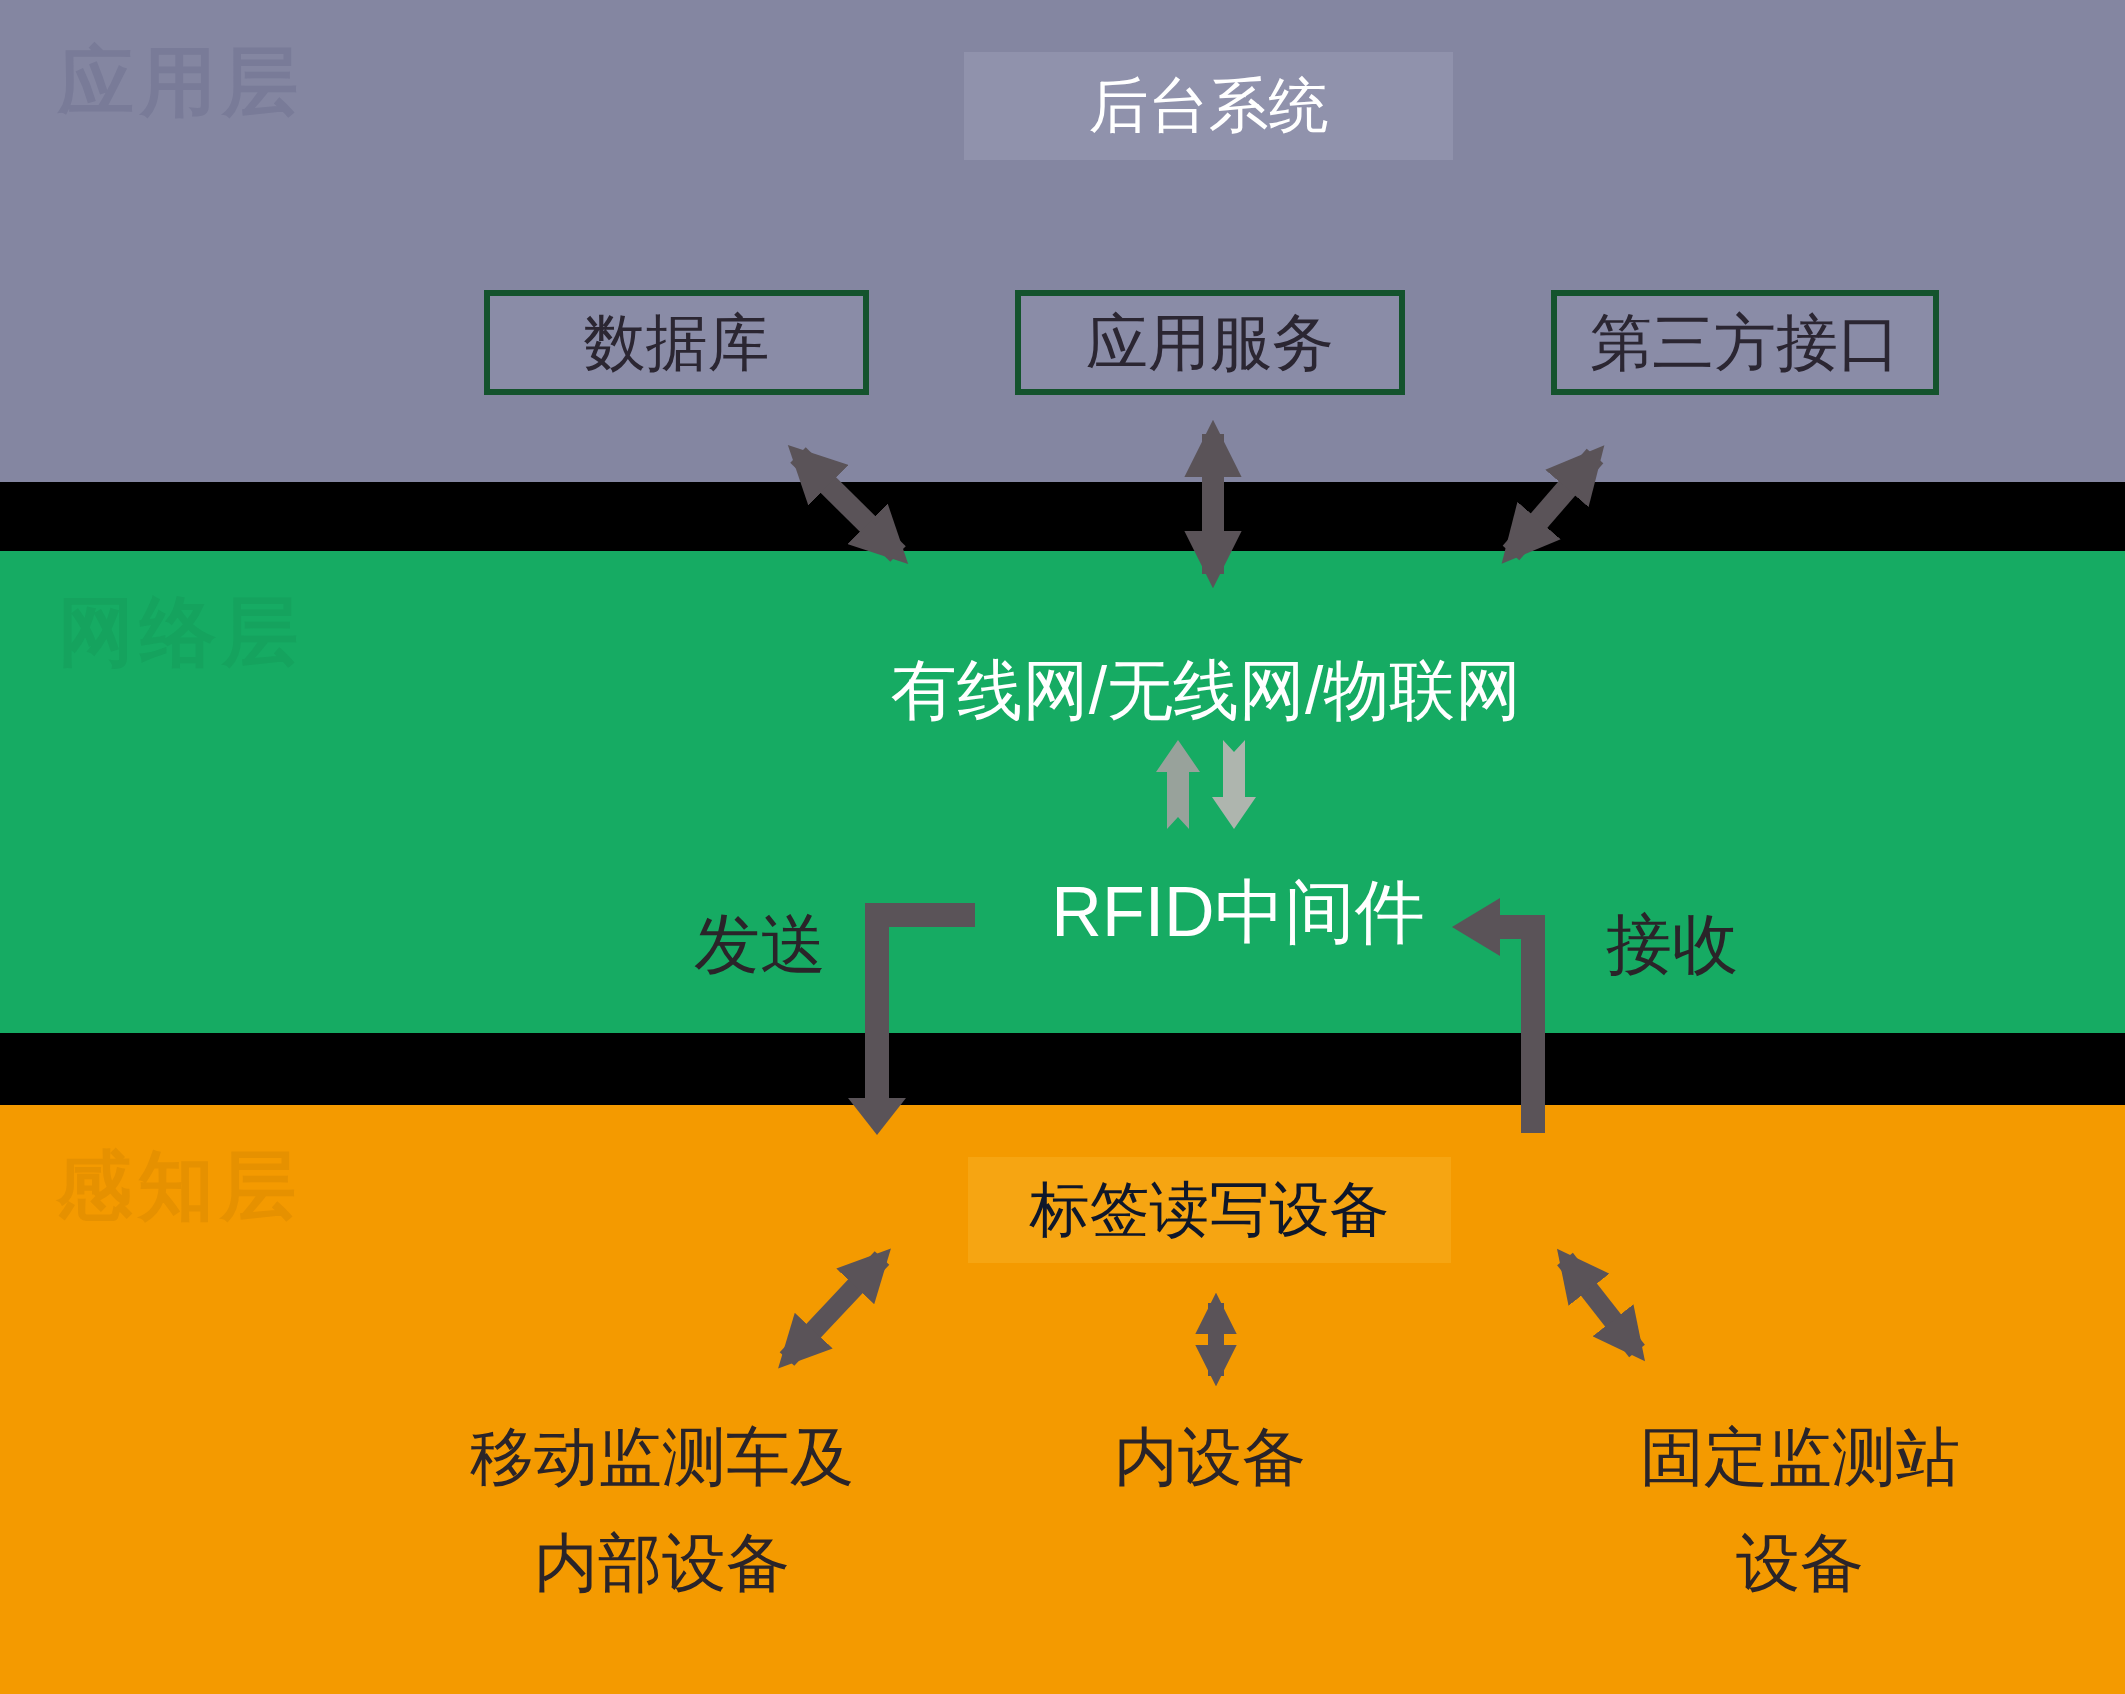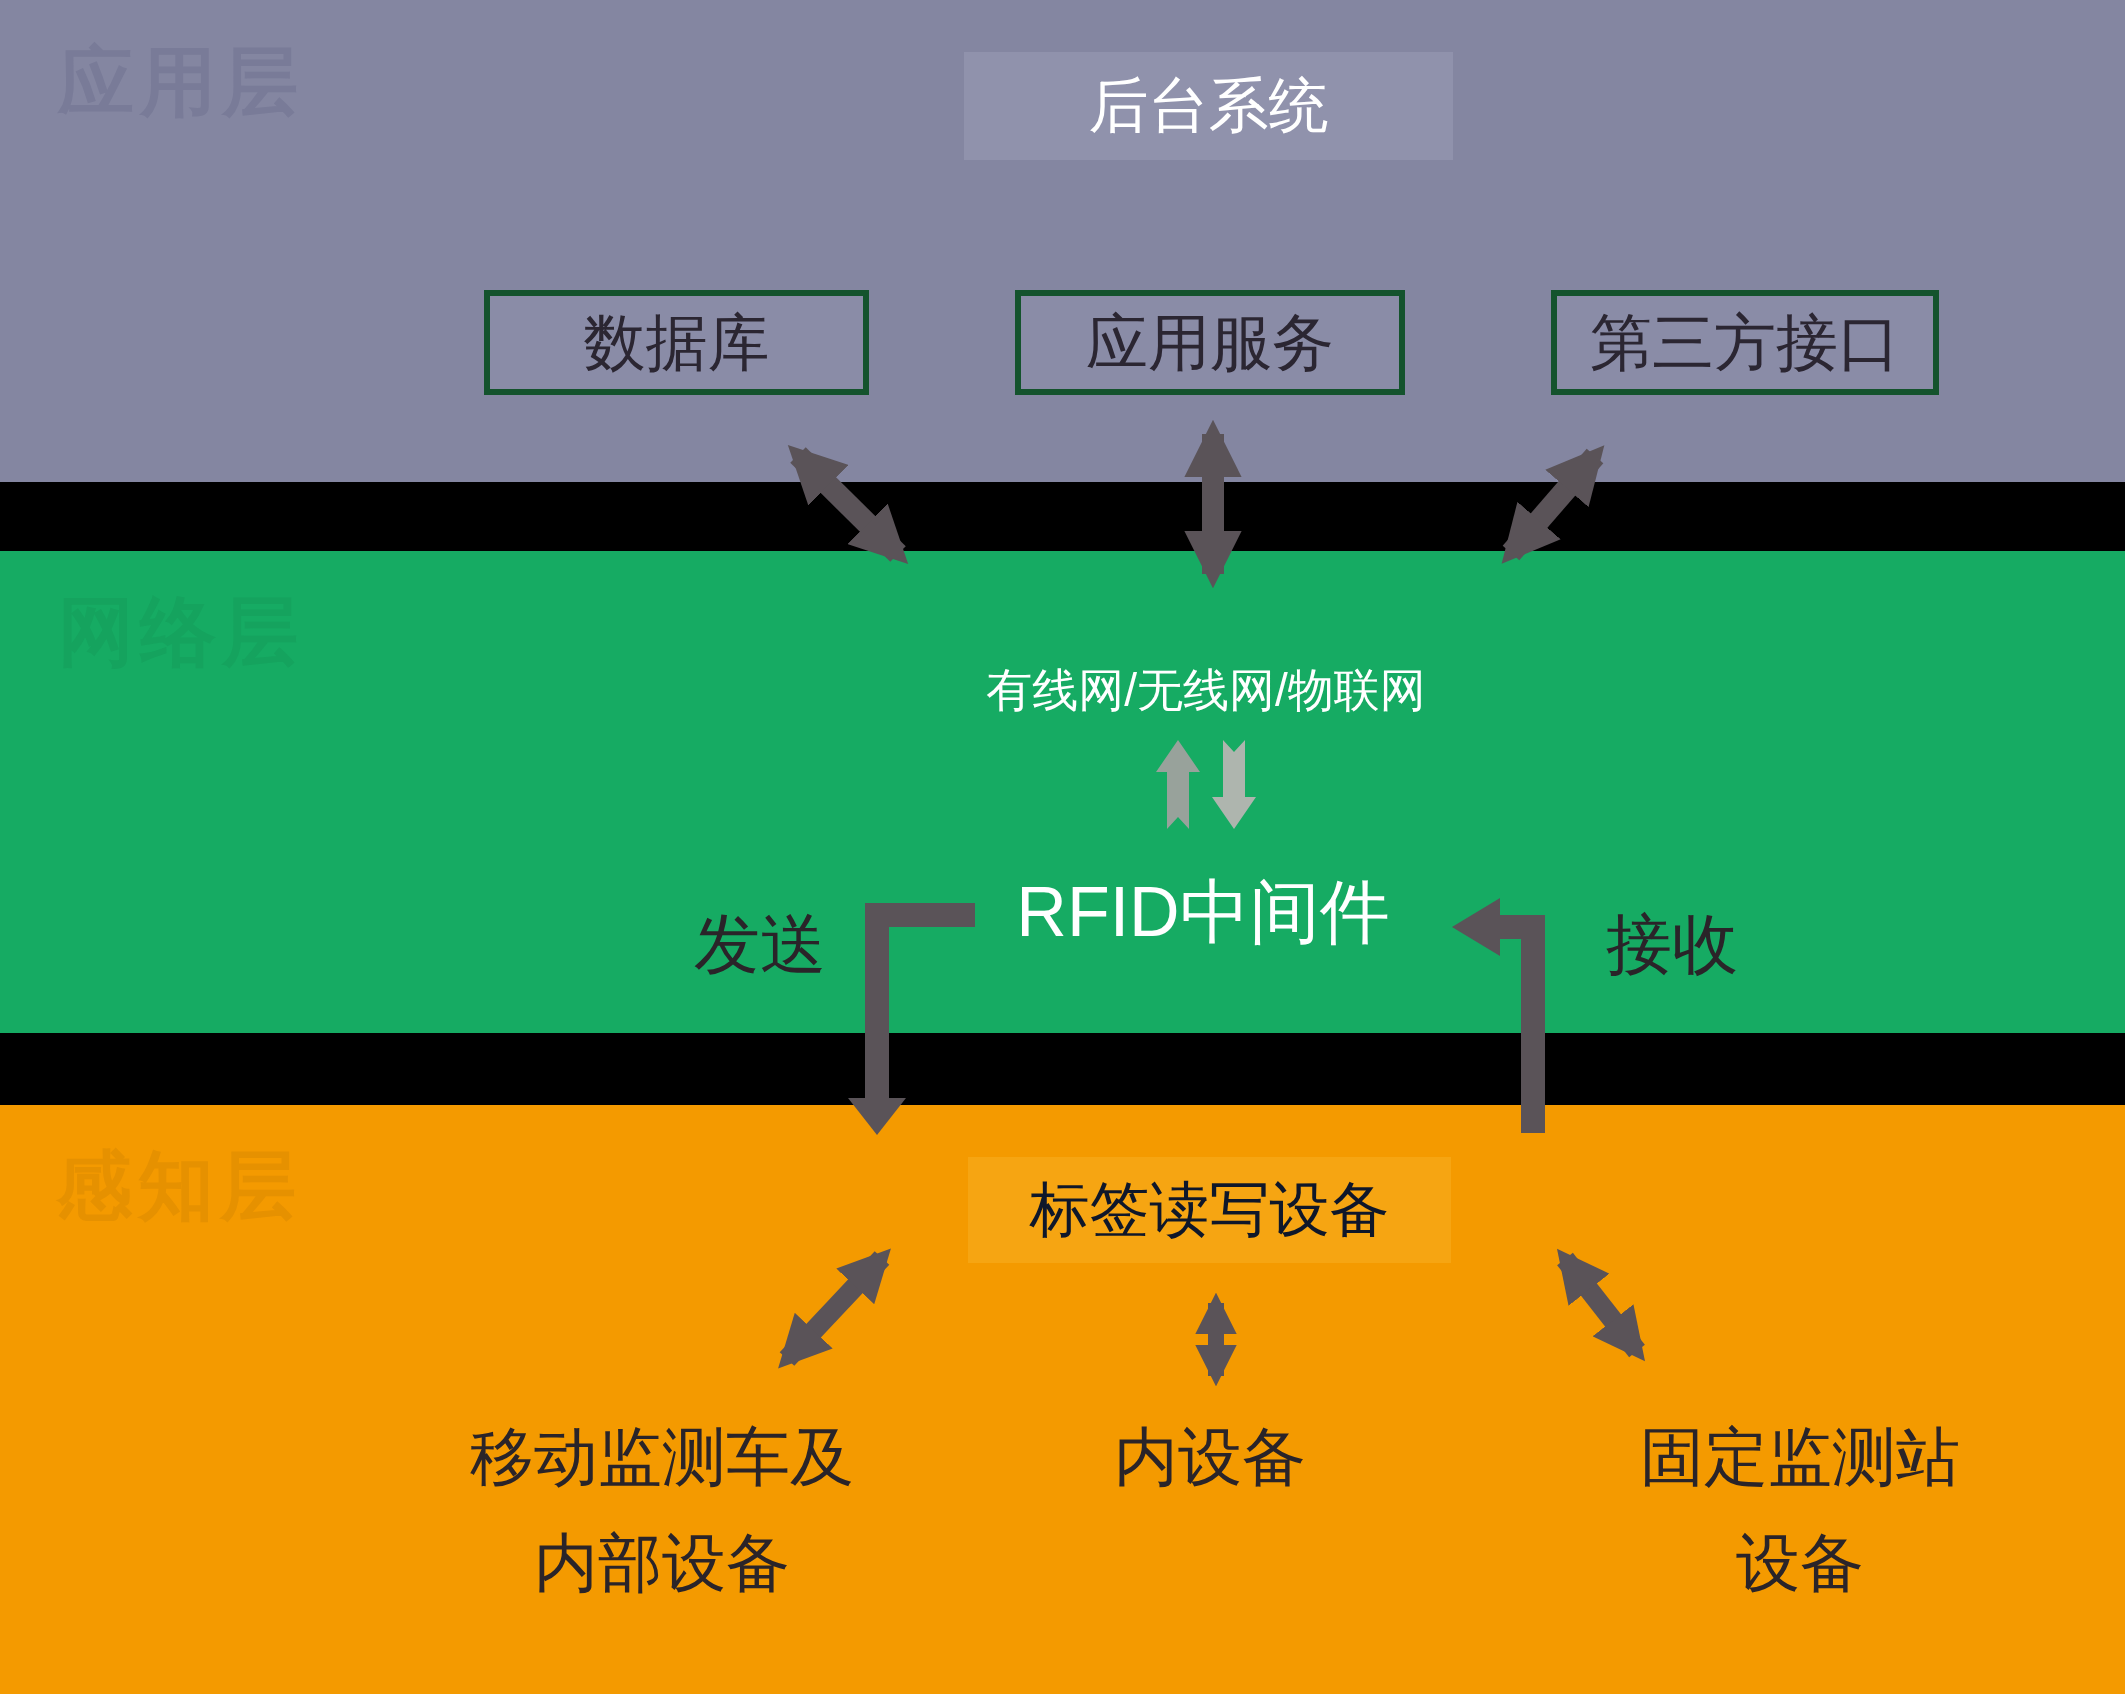--- a/index.html
+++ b/index.html
@@ -26,24 +26,24 @@
     white-space:nowrap;box-sizing:border-box;
   }
   .title-box{left:964px;top:52px;width:489px;height:108px;background:#9092AC;color:#ffffff;font-size:60px}
   .app-box{top:290px;height:105px;background:#8A8CA7;border:6px solid #14532d;color:#2B2632;font-size:62px}
   .app-box-1{left:484px;width:385px}
   .app-box-2{left:1015px;width:390px}
   .app-box-3{left:1551px;width:388px}
 
   .net-text{
     position:absolute;left:706px;top:652px;width:1000px;text-align:center;
-    color:#ffffff;font-size:46px;line-height:76px;white-space:nowrap;
+    color:#ffffff;font-size:66px;line-height:76px;white-space:nowrap;
   }
   .rfid-text{
-    position:absolute;left:703px;top:874px;width:1000px;text-align:center;
+    position:absolute;left:738px;top:874px;width:1000px;text-align:center;
     color:#ffffff;font-size:70px;line-height:76px;white-space:nowrap;
   }
   .flow-label{
     position:absolute;top:906px;width:220px;text-align:center;
     color:#2A2429;font-size:66px;line-height:76px;white-space:nowrap;
   }
   .label-send{left:650px}
   .label-receive{left:1562px}
 
   .reader-box{left:968px;top:1157px;width:483px;height:106px;background:#F6A512;color:#0f172a;font-size:60px}

